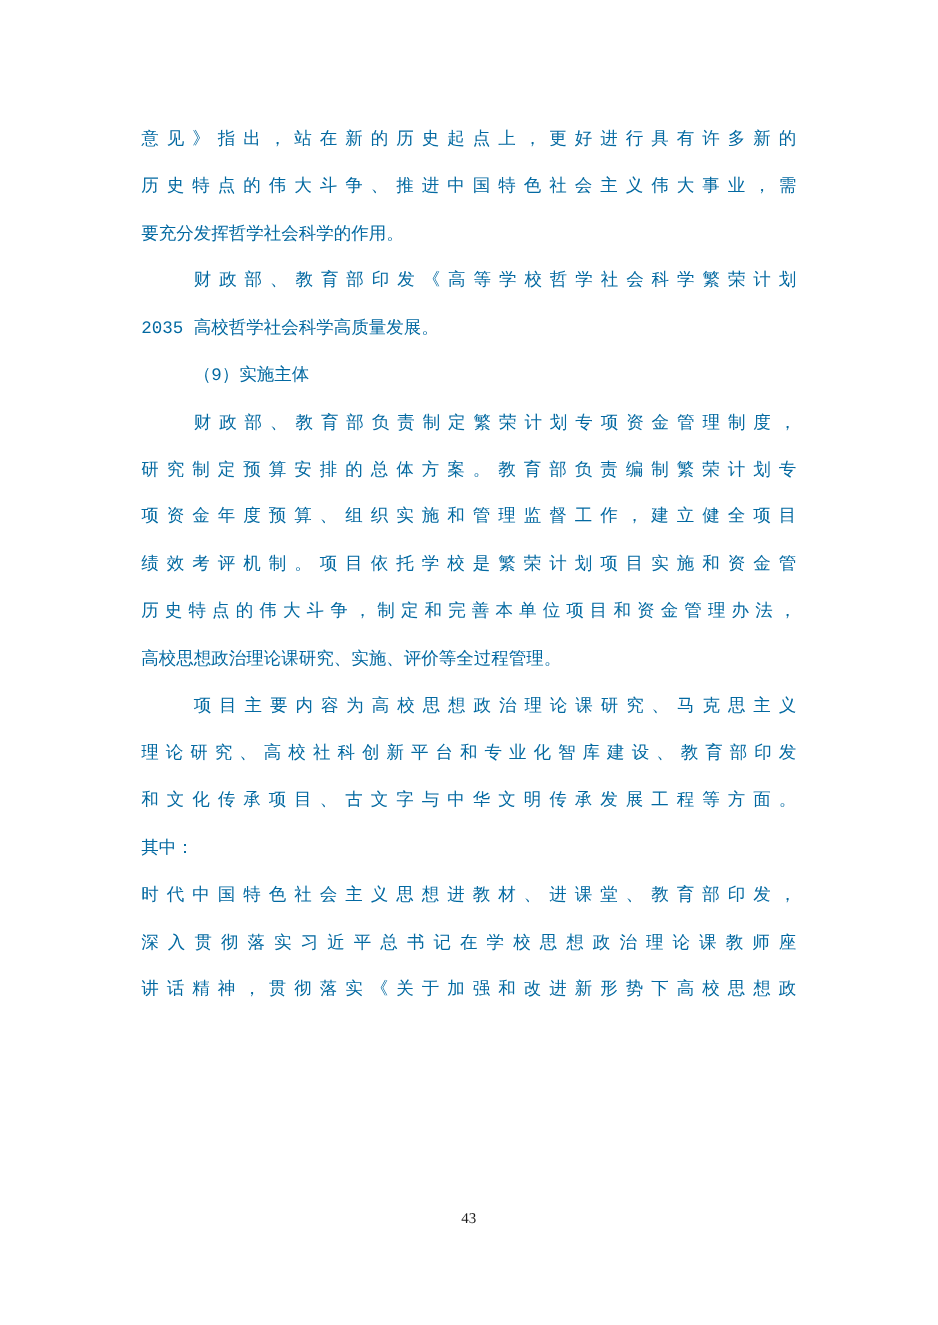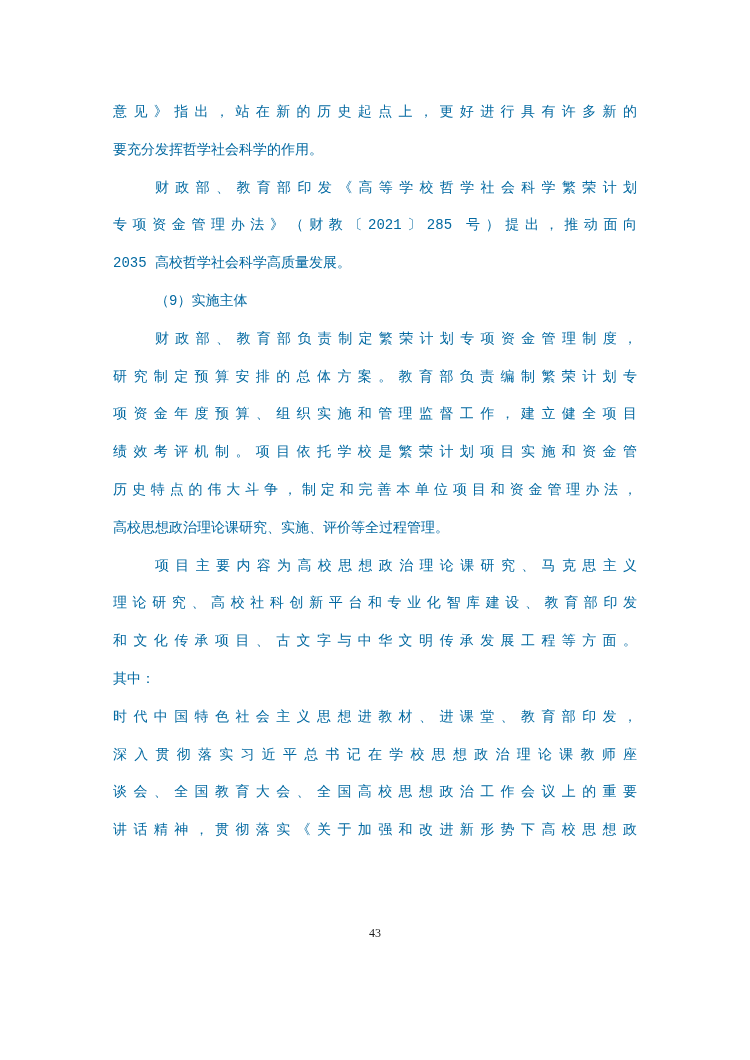--- a/index.html
+++ b/index.html
@@ -36,49 +36,48 @@
     text-align-last: left;
   }
   .line.ind {
     padding-left: 42px;
   }
   .b {
     font-weight: 700;
   }
   .footer {
     position: absolute;
-    top: 925px;
+    top: 966px;
     left: 0;
     width: 750px;
     text-align: center;
     font-size: 12px;
     line-height: 16px;
     color: #1a1a1a;
   }
 </style>
 </head>
 <body>
 
 <div class="page">
   <div class="content">
     <div class="line">意见》指出，站在新的历史起点上，更好进行具有许多新的</div>
+    <div class="line">历史特点的伟大斗争、推进中国特色社会主义伟大事业，需</div>
     <div class="line ns">要充分发挥哲学社会科学的作用。</div>
     <div class="line ind">财政部、教育部印发《高等学校哲学社会科学繁荣计划</div>
-    <div class="line">专项资金管理办法》（财教〔2021〕285 号）提出，推动面向</div>
     <div class="line ns">2035 高校哲学社会科学高质量发展。</div>
     <div class="line ind ns">（9）实施主体</div>
     <div class="line ind">财政部、教育部负责制定繁荣计划专项资金管理制度，</div>
     <div class="line">研究制定预算安排的总体方案。教育部负责编制繁荣计划专</div>
     <div class="line">项资金年度预算、组织实施和管理监督工作，建立健全项目</div>
     <div class="line">绩效考评机制。项目依托学校是繁荣计划项目实施和资金管</div>
     <div class="line">历史特点的伟大斗争，制定和完善本单位项目和资金管理办法，</div>
     <div class="line ns">高校思想政治理论课研究、实施、评价等全过程管理。</div>
     <div class="line ind">项目主要内容为高校思想政治理论课研究、马克思主义</div>
     <div class="line">理论研究、高校社科创新平台和专业化智库建设、教育部印发</div>
     <div class="line">和文化传承项目、古文字与中华文明传承发展工程等方面。</div>
     <div class="line ns">其中：</div>
     <div class="line">时代中国特色社会主义思想进教材、进课堂、教育部印发，</div>
     <div class="line">深入贯彻落实习近平总书记在学校思想政治理论课教师座</div>
-    <div class="line">谈会、全国教育大会、全国高校思想政治工作会议上的重要</div>
     <div class="line">讲话精神，贯彻落实《关于加强和改进新形势下高校思想政</div>
   </div>
   <div class="footer">43</div>
 </div>
 
 </body></html>

